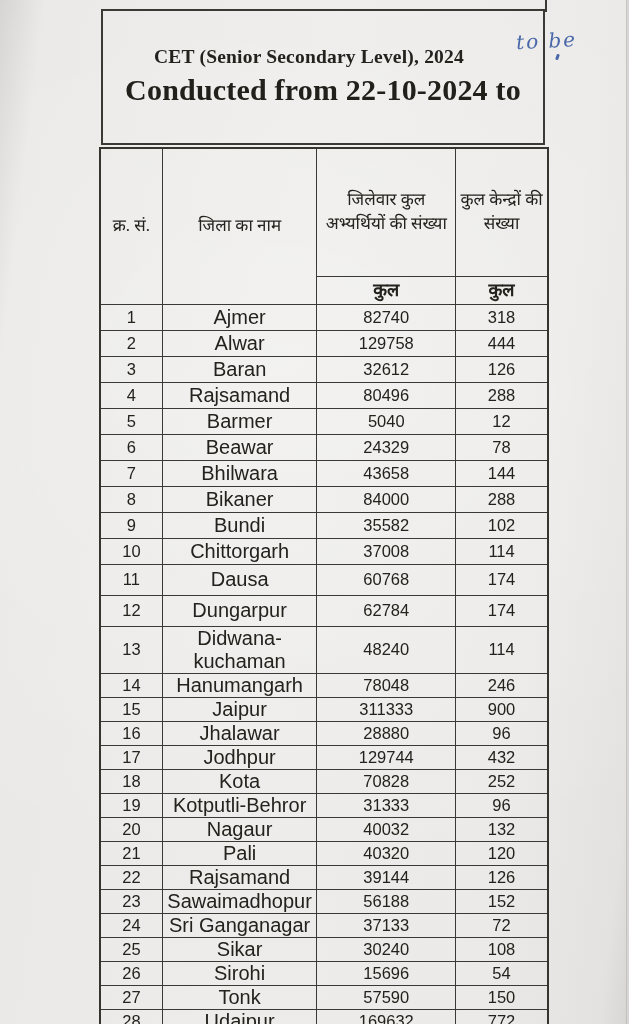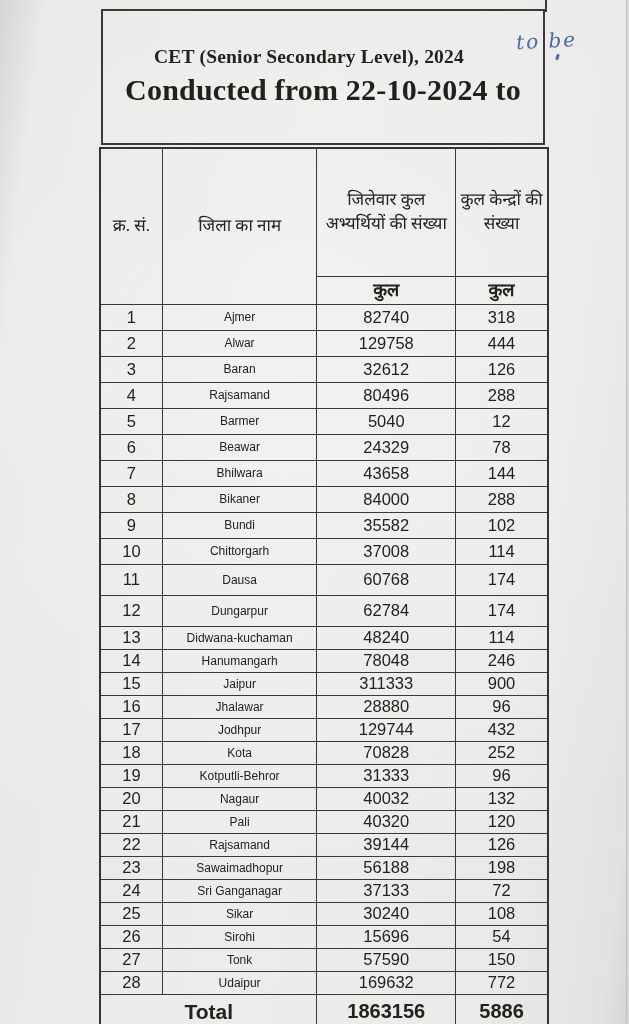--- a/index.html
+++ b/index.html
@@ -82,21 +82,21 @@
   thead .sub-hdr th {
     font-weight: 700; font-size: 18px; text-align: center;
   }
 
   tbody td {
     font-size: 16.5px; color: #26251f;
   }
   tbody tr { height: 26px; }
   tbody tr:nth-child(11), tbody tr:nth-child(12) { height: 31px; }
   tbody tr:nth-child(n+13) { height: 23px; }
-  tbody td:nth-child(2) { font-size: 12px; }
+  tbody td:nth-child(2) { font-size: 20px; }
 
   tfoot tr { height: 36px; }
   tfoot td {
     font-weight: 700; font-size: 20px; vertical-align: top;
     padding-top: 4px; color: #1f1e19;
     border-top: 2px solid #35342f;
   }
   tfoot td:nth-child(1) { font-size: 21px; }
 </style>
 </head>
@@ -263,21 +263,21 @@
         <tr>
           <td>22</td>
           <td>Rajsamand</td>
           <td>39144</td>
           <td>126</td>
         </tr>
         <tr>
           <td>23</td>
           <td>Sawaimadhopur</td>
           <td>56188</td>
-          <td>198</td>
+          <td>152</td>
         </tr>
         <tr>
           <td>24</td>
           <td>Sri Ganganagar</td>
           <td>37133</td>
           <td>72</td>
         </tr>
         <tr>
           <td>25</td>
           <td>Sikar</td>

